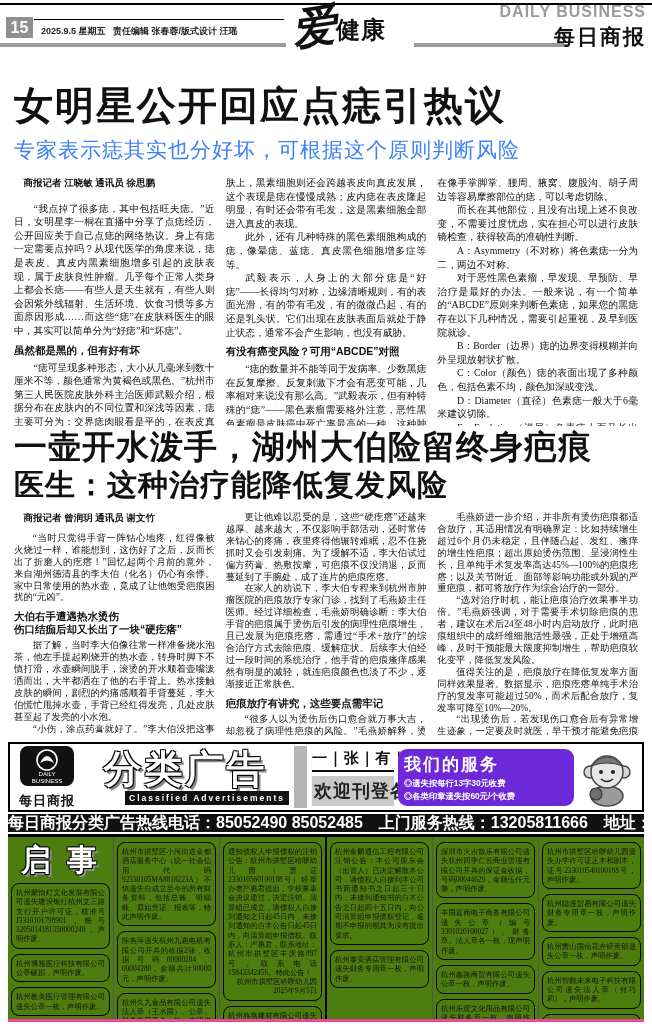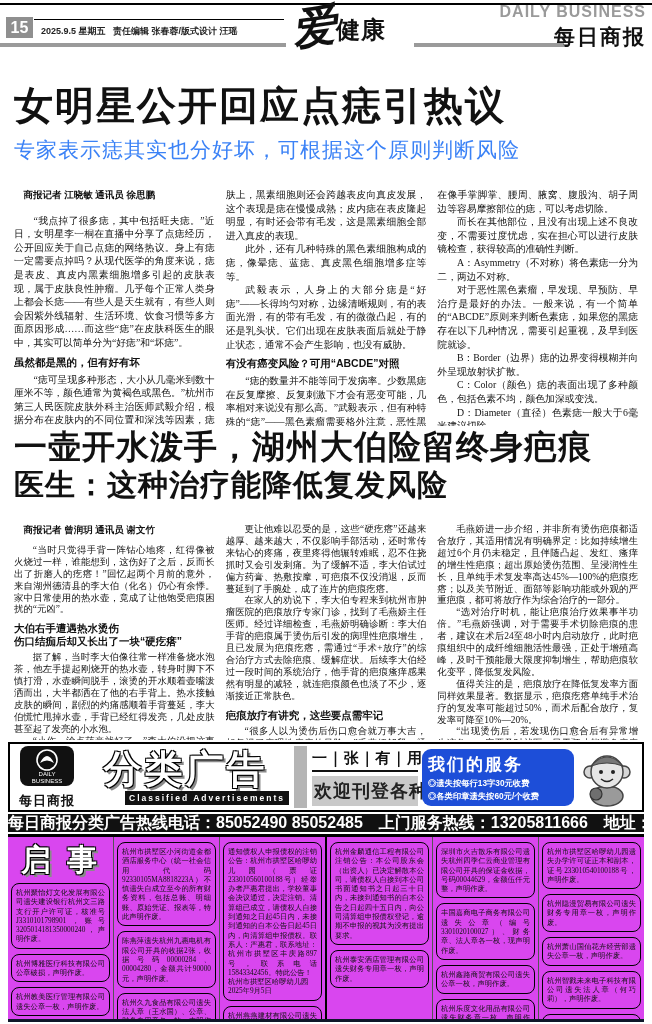--- a/index.html
+++ b/index.html
@@ -21,21 +21,21 @@
   .sect-logo .jk{position:absolute;left:44px;top:10px;font-size:24px;font-weight:900;letter-spacing:1px;}
   .masthead{position:absolute;right:6px;top:3px;text-align:right;}
   .masthead .en{font-size:16px;font-weight:700;color:#9a9a9a;letter-spacing:1px;}
   .masthead .cn{font-size:21px;font-weight:900;letter-spacing:2px;margin-top:2px;}
 
   
   .a1{position:absolute;top:60px;left:14px;right:14px;height:366px;overflow:hidden;}
   .a1 .headline{font-size:39px;font-weight:700;letter-spacing:2px;line-height:46px;margin-top:23px;}
   .a1 .subhead{font-size:21px;font-weight:400;color:#3b82f6;margin-top:7px;letter-spacing:1px;}
   .cols{display:flex;gap:11px;margin-top:12px;}
-  .col{flex:1;overflow:hidden;text-align:justify;font-family:"Liberation Serif",serif;margin-top:12px;}
+  .col{flex:1;overflow:hidden;text-align:justify;font-family:"Liberation Serif",serif;}
   .a1 .col{font-size:9.8px;line-height:13.6px;height:262px;}
   .col p{margin:0;}
   .ind{text-indent:2em;}
   .byline{font-family:"Liberation Sans",sans-serif;font-weight:700;font-size:9.5px;
           margin:0 0 12px 0 !important;text-indent:1em;}
   .crosshead{font-family:"Liberation Sans",sans-serif;font-weight:700;font-size:10.5px;
              margin:6px 0 4px 0;line-height:13px;}
 
   .a2{position:absolute;top:428px;left:14px;right:14px;height:312px;overflow:hidden;}
   .a2 .headline1{font-size:33px;font-weight:900;letter-spacing:1px;line-height:38px;}
@@ -54,41 +54,41 @@
      text-shadow:-1px -1px 0 #000,1px -1px 0 #000,-1px 1px 0 #000,1px 1px 0 #000,3px 3px 0 #8a8a8a;}
   .b-title-cn{font-size:38px;letter-spacing:3px;line-height:40px;}
   .b-title-en{background:#111;color:#fff;font-size:8.5px;font-weight:700;letter-spacing:2px;
               padding:2px 4px;margin-top:2px;white-space:nowrap;margin-left:43px;}
   .b-stripe{flex:0 0 auto;width:13px;align-self:stretch;background:#b5b5b5;margin:0 5px;}
   .b-mid{flex:1 1 auto;min-width:0;text-align:center;}
   .b-slogan{font-size:15px;font-weight:900;letter-spacing:1px;border-bottom:2px solid #111;
             padding-bottom:2px;white-space:nowrap;}
   .b-welcome{font-size:18px;font-weight:900;color:#222;background:#c9c9c9;margin-top:4px;
              padding:3px 2px;letter-spacing:1px;white-space:nowrap;}
-  .b-serv{flex:0 0 auto;width:152px;background:#1d4ed8;color:#fff;border-radius:9px;
+  .b-serv{flex:0 0 auto;width:176px;background:#6d28d9;color:#fff;border-radius:9px;
           padding:4px 6px;box-sizing:border-box;margin-left:4px;}
   .b-serv-title{font-size:17px;font-weight:900;letter-spacing:2px;}
   .b-serv-line{font-size:8.3px;font-weight:700;margin-top:2px;white-space:nowrap;}
   .b-mascot{flex:0 0 auto;width:62px;height:62px;margin-left:2px;}
 
   
   .hotline{position:absolute;top:814px;left:8px;right:8px;height:18px;background:#111;color:#fff;
            font-size:16px;font-weight:700;text-align:center;line-height:18px;white-space:nowrap;overflow:hidden;}
 
   
   .ads{position:absolute;top:834px;left:8px;right:8px;height:182px;border-top:3px solid #000;
-       border-bottom:3px solid #0f172a;display:flex;overflow:hidden;background:#d946ef;}
+       border-bottom:3px solid #ec4899;display:flex;overflow:hidden;background:#4d7c0f;}
   .adcol{flex:1;padding:5px 3px;border-right:1px solid #555;overflow:hidden;}
   .adcol:last-child{border-right:none;}
   .adcol.heavy{border-right:2px solid #000;}
   .ads-label{font-size:30px;letter-spacing:16px;text-indent:10px;line-height:36px;
              text-align:center;margin-bottom:5px;white-space:nowrap;}
   .adbox{border:1px solid #000;border-radius:8px;padding:4px 4px;margin-bottom:5px;
          font-family:"Liberation Serif",serif;font-size:7.3px;line-height:9.3px;text-align:justify;}
-  .adbox .sig{text-align:left;}
+  .adbox .sig{text-align:right;}
 </style>
 </head>
 <body>
 
 <div class="page">
 
   <div class="hdr">
     <div class="h-topline"></div>
     <div class="pageno">15</div>
     <div class="h-date-rule"></div>

